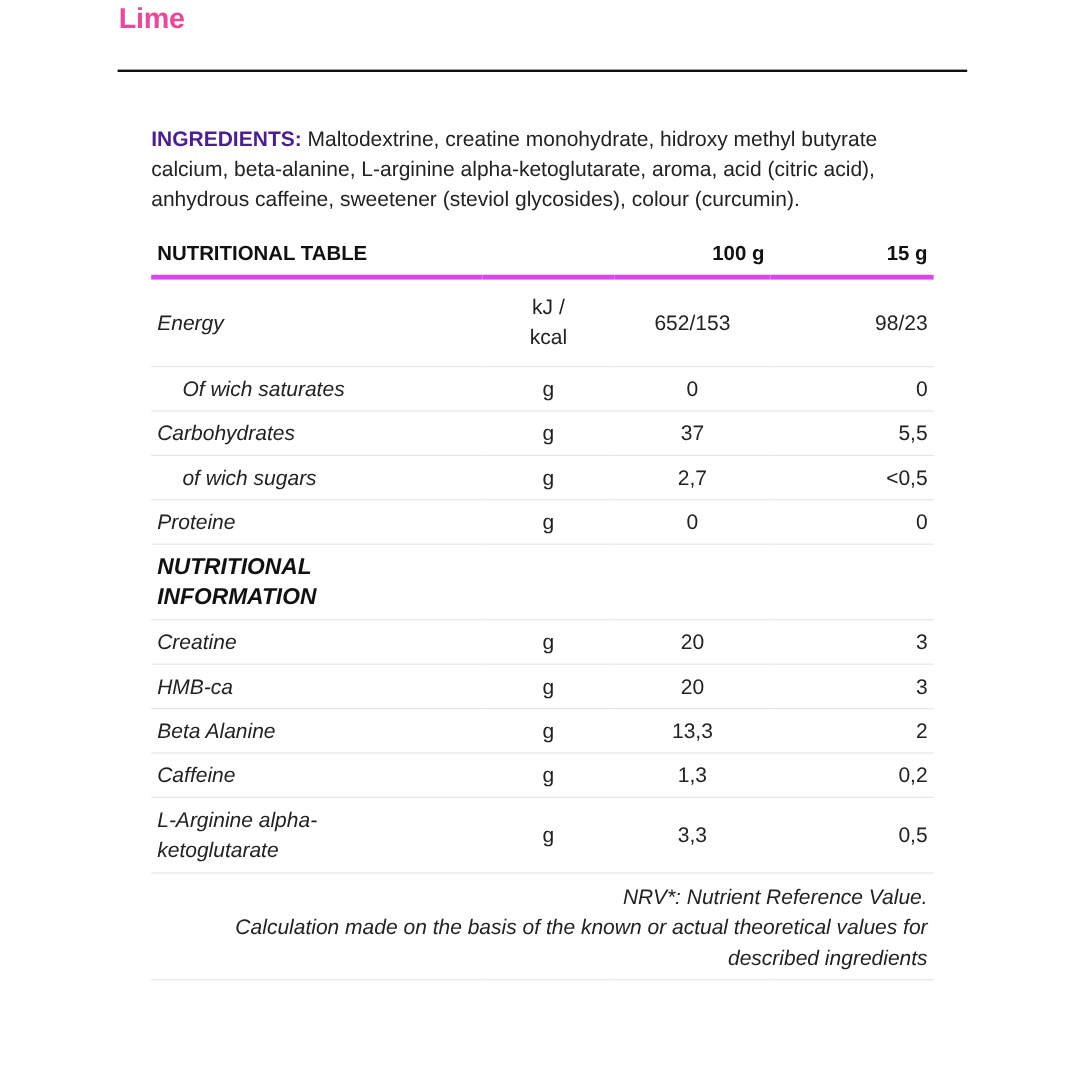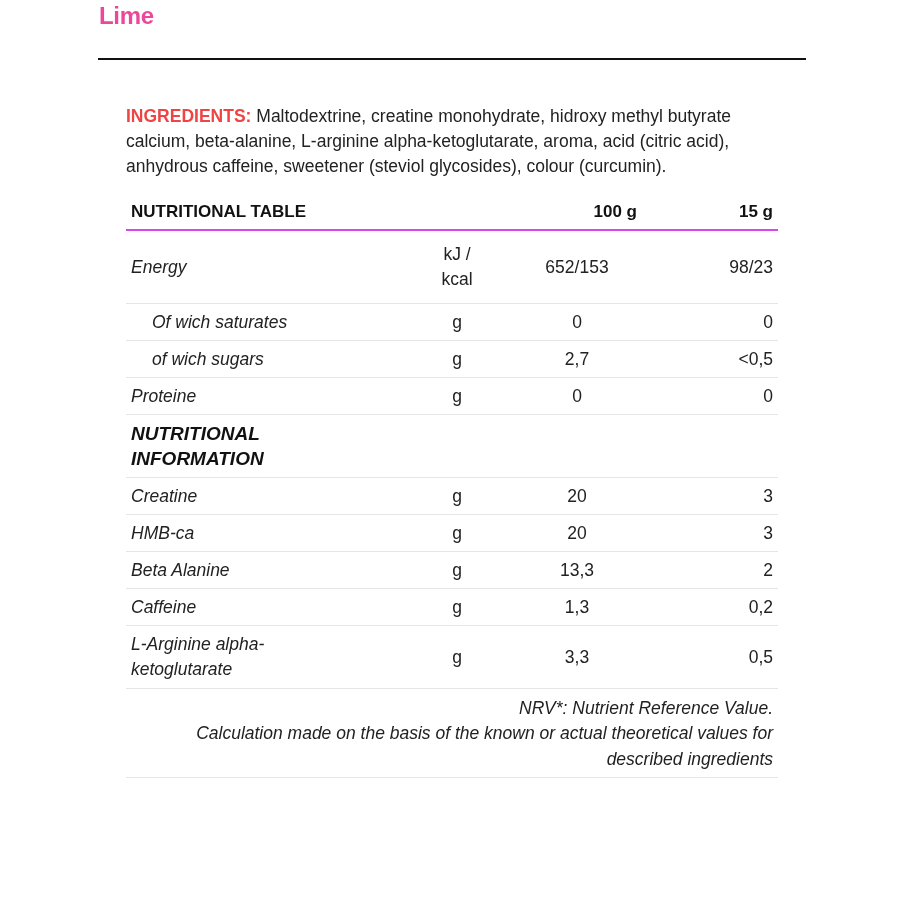--- a/index.html
+++ b/index.html
@@ -1,23 +1,23 @@
 <!DOCTYPE html>
 <html><head>
 <meta charset="utf-8">
 <style>
   html, body { margin: 0; padding: 0; background: #ffffff; }
   body { width: 900px; height: 900px; position: relative; overflow: hidden;
          font-family: "Liberation Sans", sans-serif; color: #1a1a1a; }
   .title { position: absolute; left: 99px; top: 2px; font-size: 24px; font-weight: bold; color: #ec4899; letter-spacing: -0.3px; }
   .title-rule { position: absolute; left: 98px; top: 58px; width: 708px; height: 2px; background: #111; }
   .ingredients { position: absolute; left: 126px; top: 104px; width: 660px; font-size: 17.5px; line-height: 25px; color: #222; }
-  .ingredients b { color: #ef4444; }
+  .ingredients b { color: #4c1d95; }
   table { position: absolute; left: 126px; top: 194px; width: 652px; border-collapse: collapse; font-size: 17.5px; color: #222; }
-  th { font-weight: bold; color: #111; font-size: 17px; text-align: right; padding: 8px 5px 7px 5px; border-bottom: 2px solid #d946ef; }
+  th { font-weight: bold; color: #111; font-size: 17px; text-align: right; padding: 8px 5px 7px 5px; border-bottom: 4px solid #d946ef; }
   th.name { text-align: left; }
   td { padding: 0 5px; border-bottom: 1px solid #e6e6e6; height: 36px; }
   td.name { text-align: left; width: 245px; font-style: italic; }
   td.unit { text-align: center; width: 100px; }
   td.v100 { text-align: center; width: 120px; }
   td.v15 { text-align: right; }
   td.indent { padding-left: 26px; }
   tr.tall td { height: 72px; line-height: 25px; }
   tr.tall2 td { height: 62px; line-height: 25px; }
   tr.section td { font-weight: bold; color: #111; height: 62px; line-height: 25px; font-size: 19px; }
@@ -45,20 +45,26 @@
       <td class="name">Energy</td>
       <td class="unit"><span>kJ /</span><br><span>kcal</span></td>
       <td class="v100">652/153</td>
       <td class="v15">98/23</td>
     </tr>
     <tr>
       <td class="name indent">Of wich saturates</td>
       <td class="unit">g</td>
       <td class="v100">0</td>
       <td class="v15">0</td>
+    </tr>
+    <tr>
+      <td class="name">Carbohydrates</td>
+      <td class="unit">g</td>
+      <td class="v100">37</td>
+      <td class="v15">5,5</td>
     </tr>
     <tr>
       <td class="name indent">of wich sugars</td>
       <td class="unit">g</td>
       <td class="v100">2,7</td>
       <td class="v15">&lt;0,5</td>
     </tr>
     <tr>
       <td class="name">Proteine</td>
       <td class="unit">g</td>

